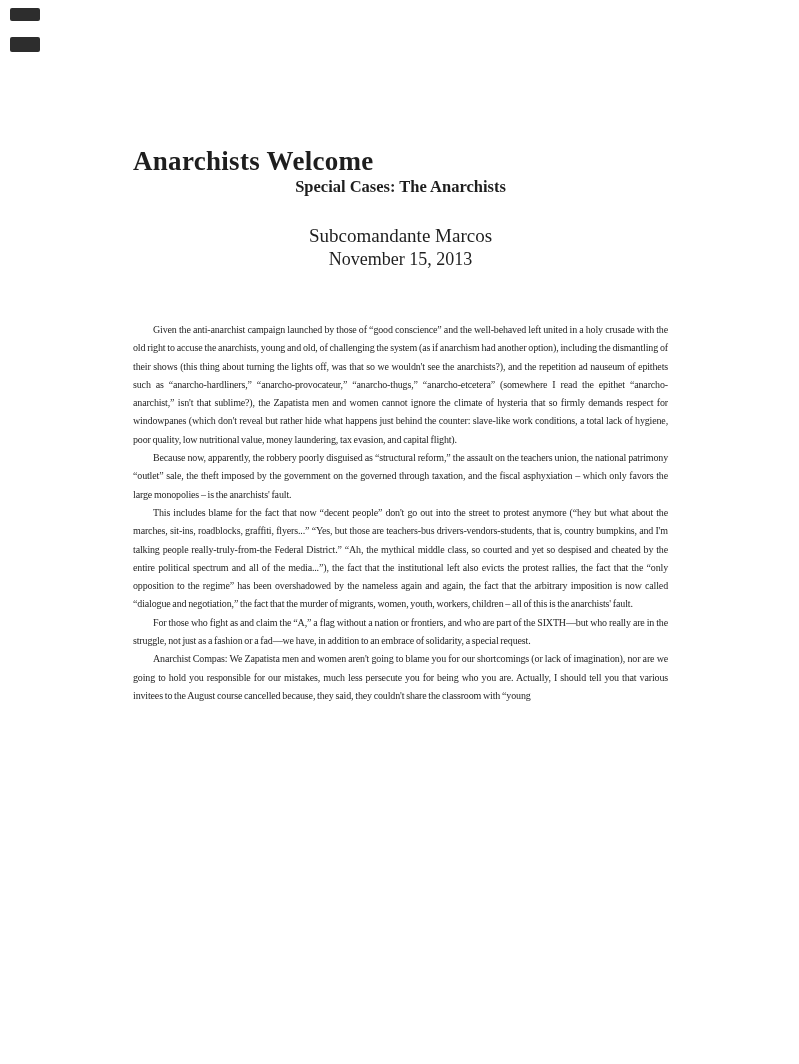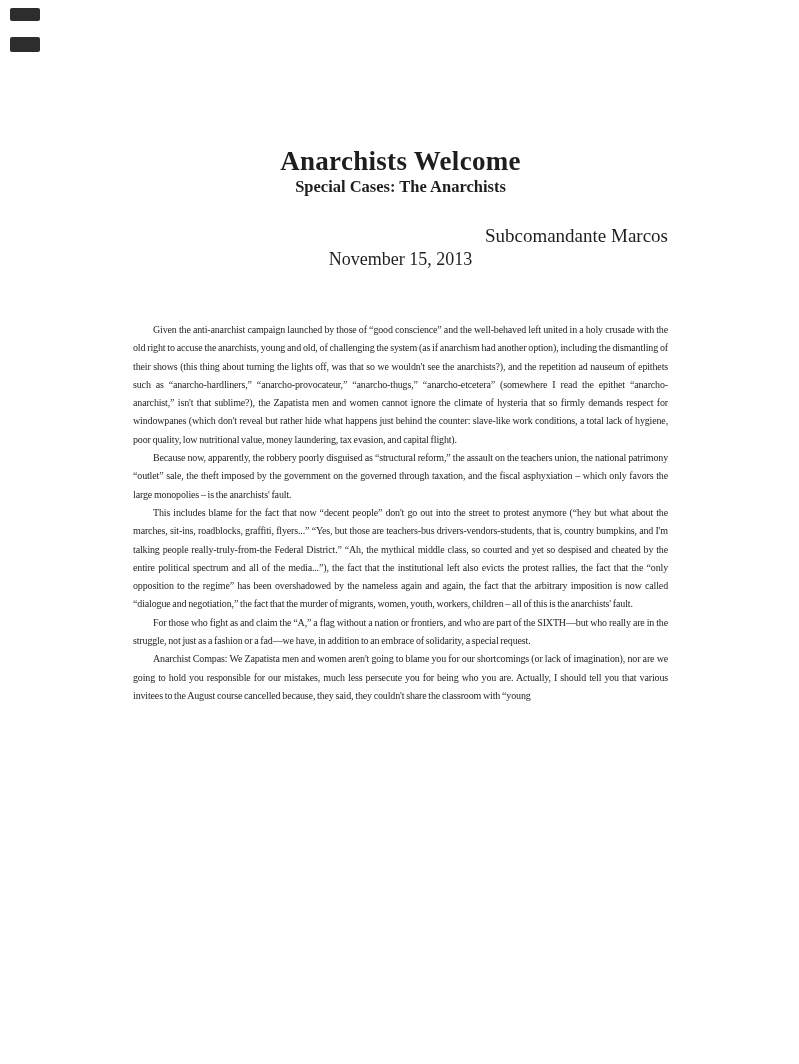--- a/index.html
+++ b/index.html
@@ -30,35 +30,35 @@
     position: absolute;
     left: 133px;
     top: 0;
     width: 535px;
   }
   .doc-title {
     margin: 146px 0 0 0;
     font-size: 27px;
     line-height: 30px;
     font-weight: bold;
-    text-align: center;
+    text-align: left;
     letter-spacing: 0.3px;
   }
   .doc-subtitle {
     font-size: 16.5px;
     line-height: 21px;
     font-weight: bold;
     text-align: center;
   }
   .doc-author {
     margin-top: 27px;
     font-size: 19px;
     line-height: 24px;
     font-weight: normal;
-    text-align: right;
+    text-align: center;
   }
   .doc-date {
     font-size: 18px;
     line-height: 22px;
     font-weight: normal;
     text-align: center;
   }
   .doc-body {
     margin-top: 51px;
     font-size: 10px;

